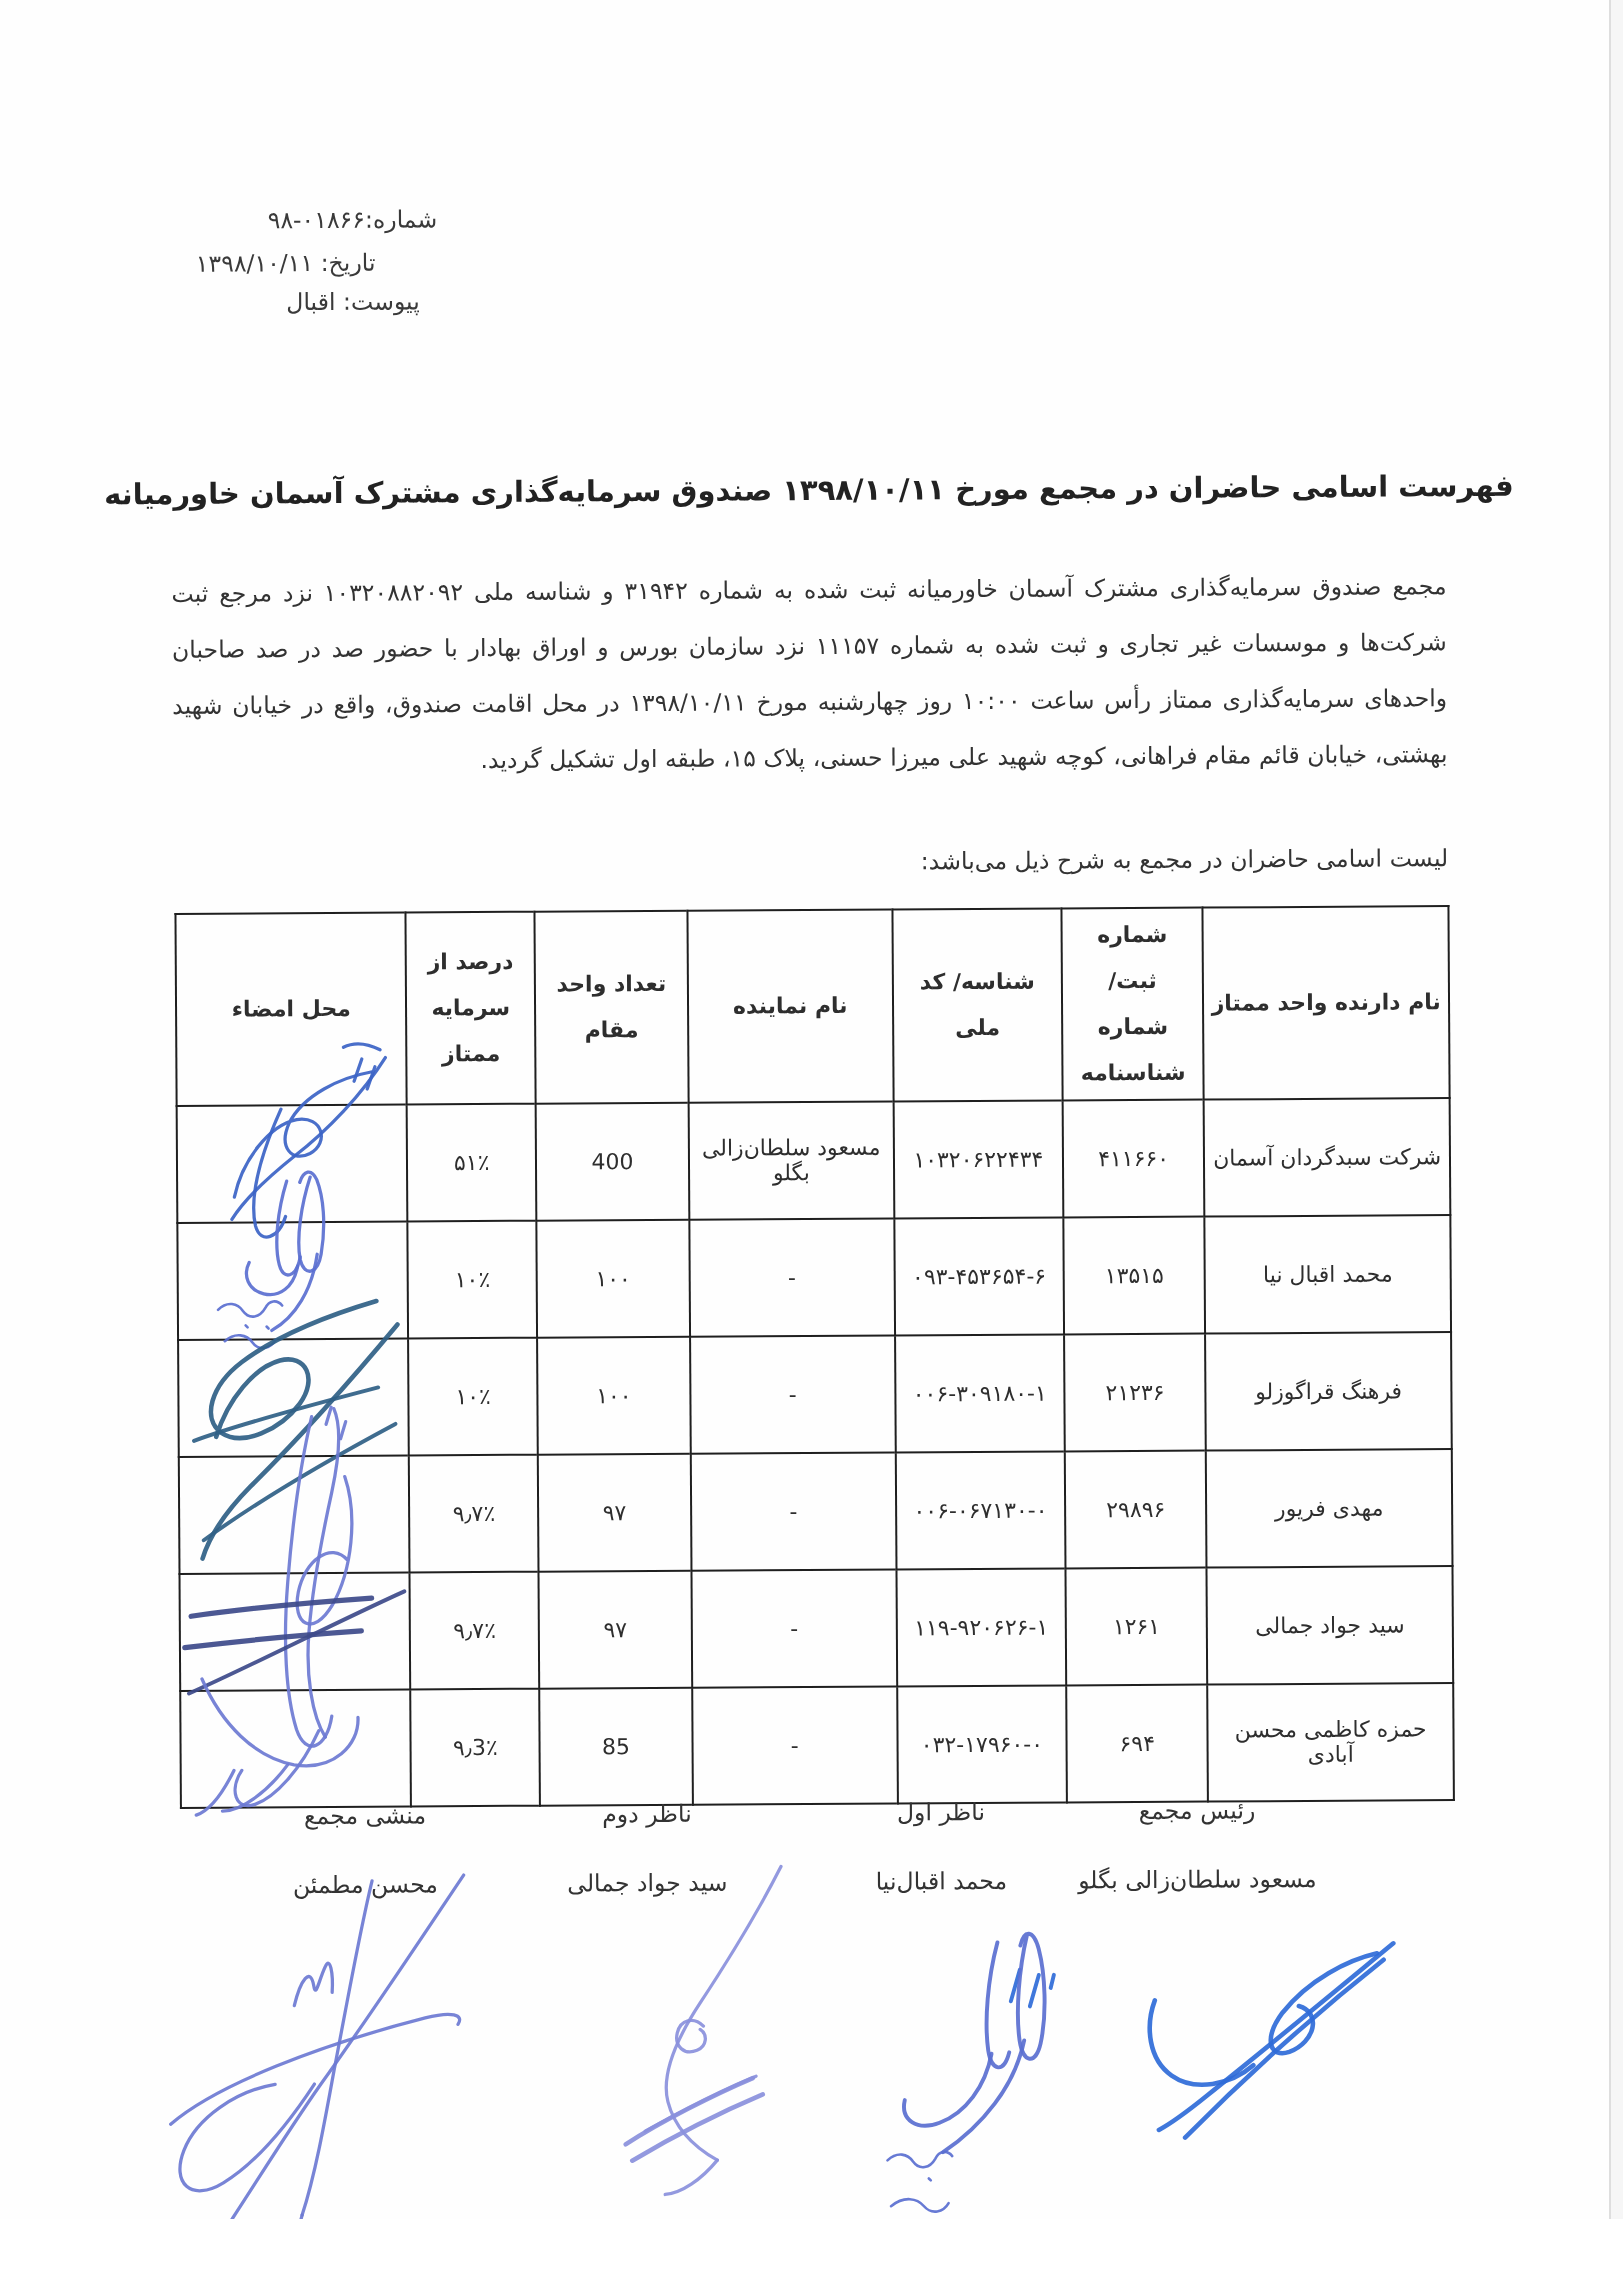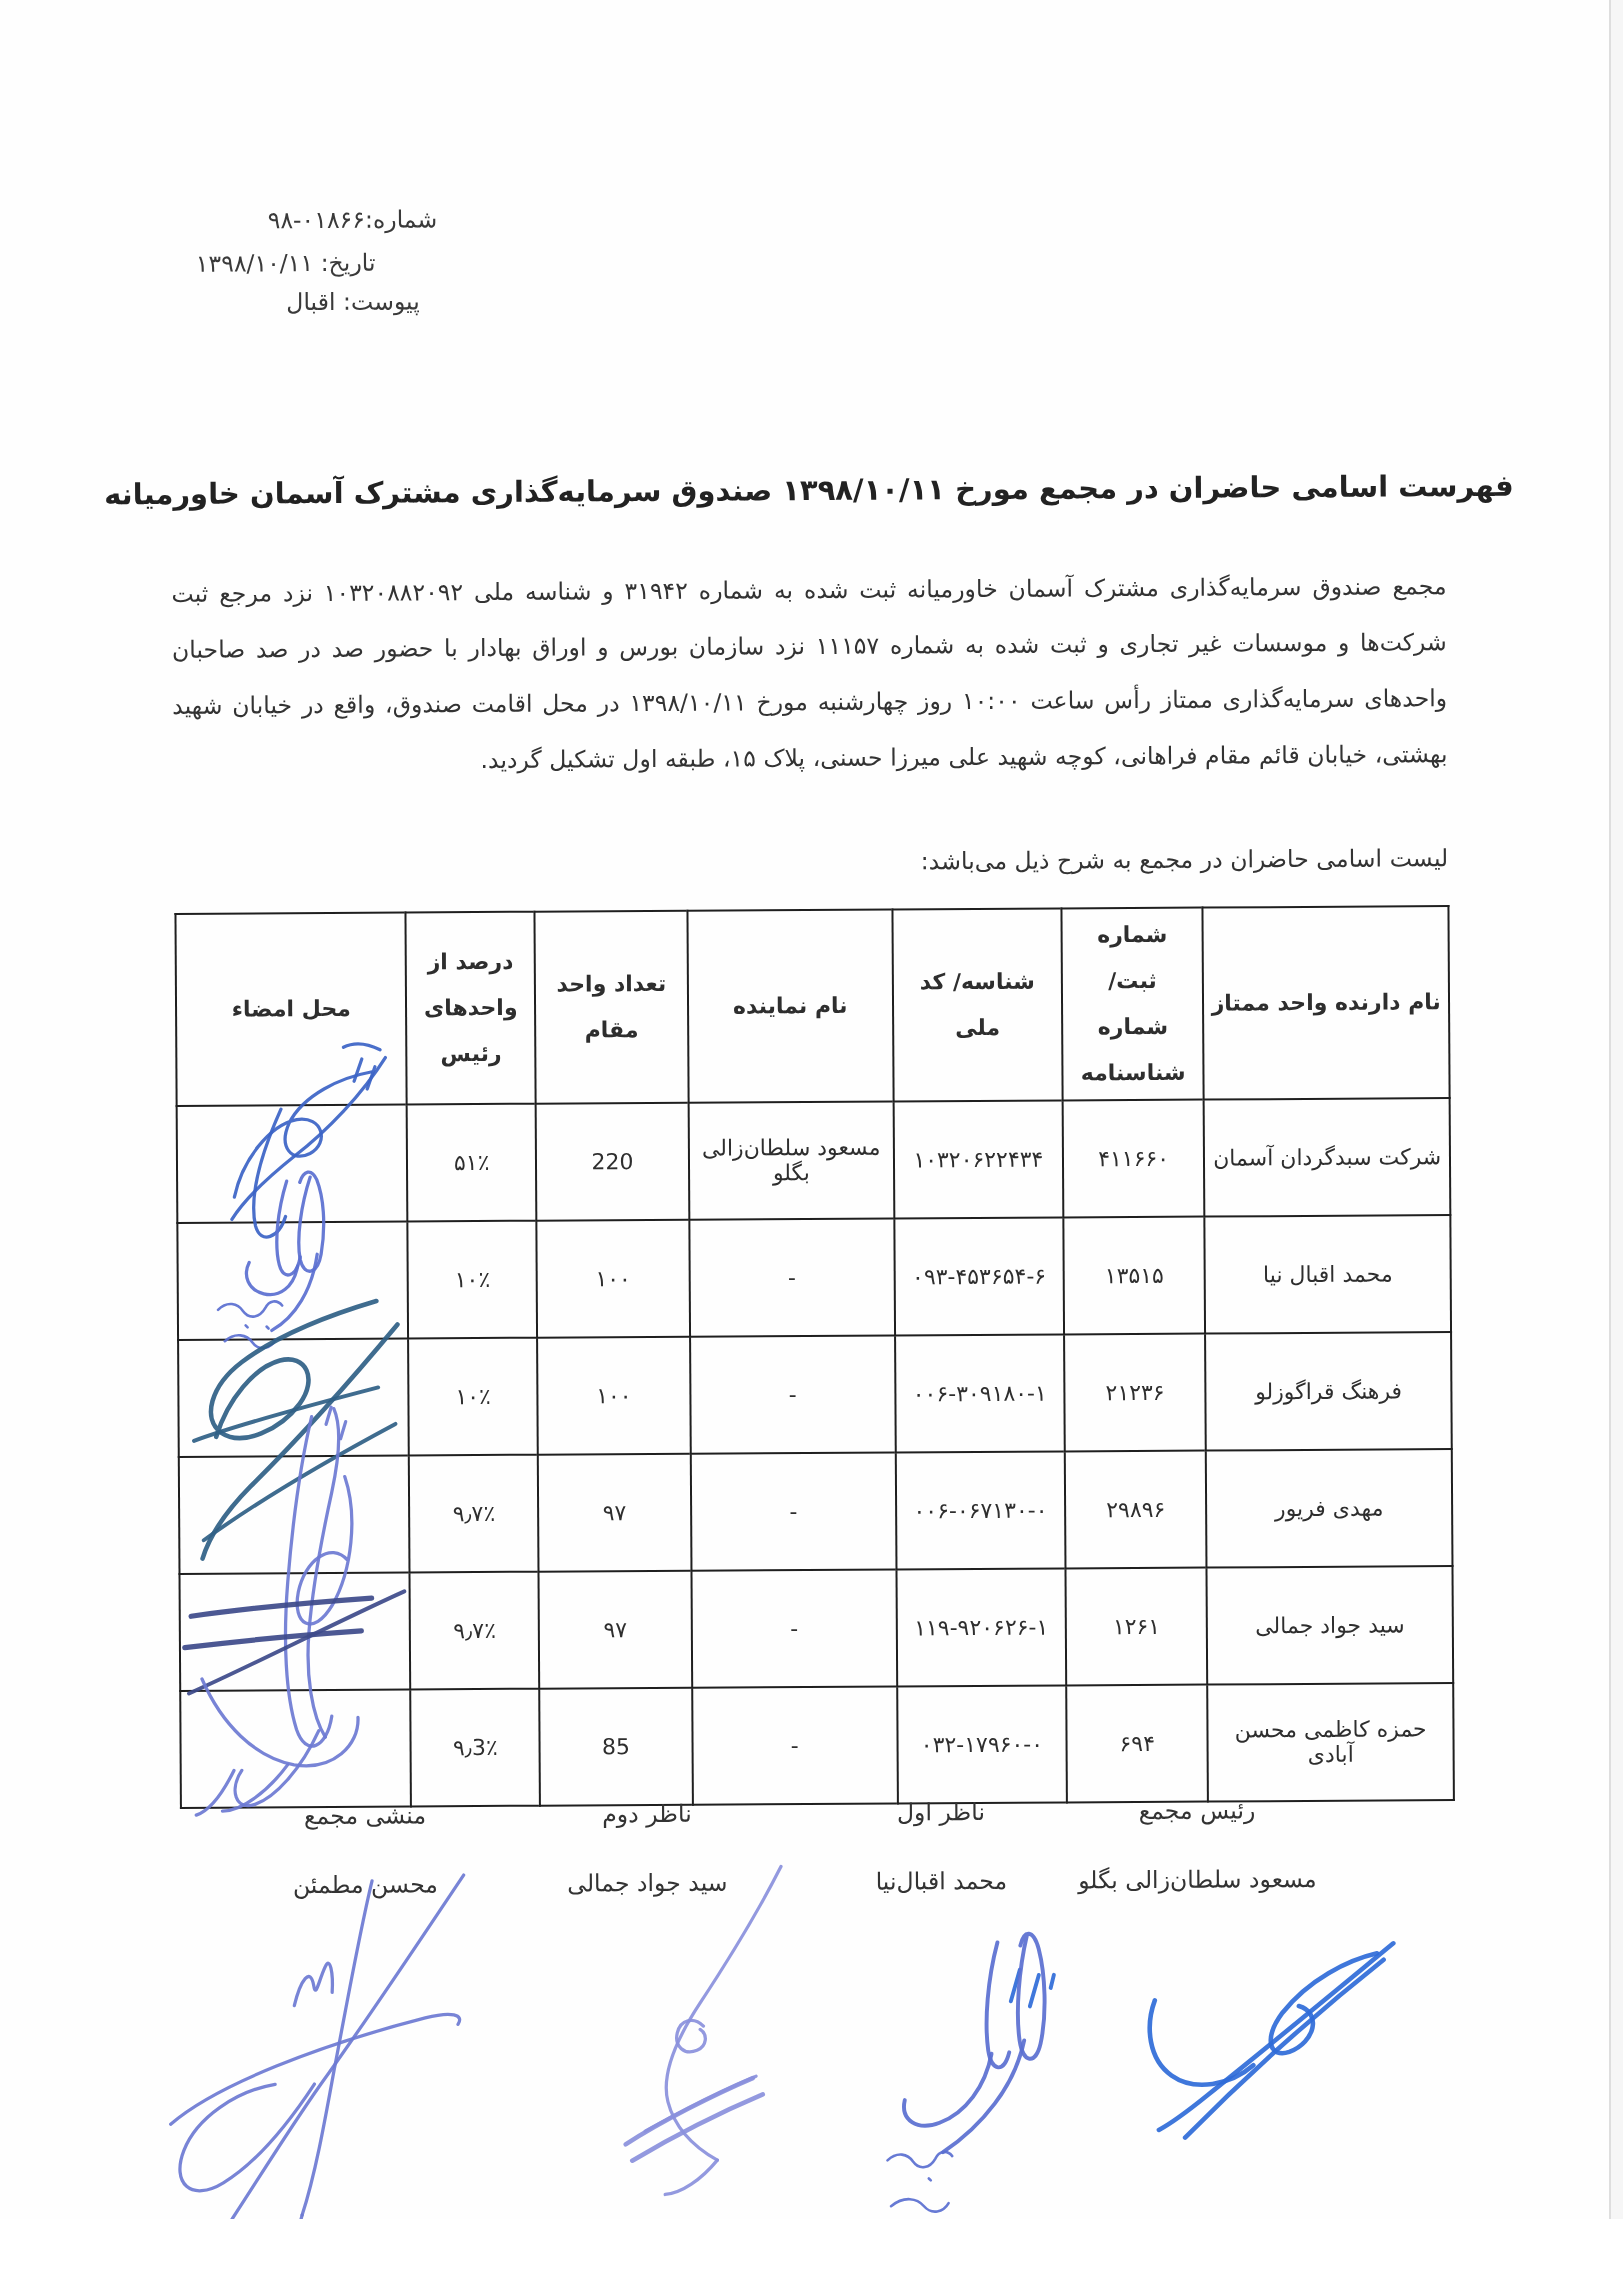--- a/index.html
+++ b/index.html
@@ -83,31 +83,31 @@
           <col style="width:10.1%">
         <col style="width:18.1%">
       </colgroup>
       <thead>
         <tr>
           <th>نام دارنده واحد ممتاز</th>
           <th>شماره ثبت/ شماره شناسنامه</th>
           <th>شناسه/ کد ملی</th>
           <th>نام نماینده</th>
           <th>تعداد واحد مقام</th>
-          <th>درصد از واحدهای رئیس</th>
+          <th>درصد از سرمایه ممتاز</th>
           <th>محل امضاء</th>
         </tr>
       </thead>
       <tbody>
         <tr>
           <td class="name-cell">شرکت سبدگردان آسمان</td>
           <td>۴۱۱۶۶۰</td>
           <td class="ltr-num">۱۰۳۲۰۶۲۲۴۳۴</td>
           <td>مسعود سلطان‌زالی بگلو</td>
-          <td>220</td>
+          <td>400</td>
           <td>۵۱٪</td>
           <td></td>
         </tr>
         <tr>
           <td class="name-cell">محمد اقبال نیا</td>
           <td>۱۳۵۱۵</td>
           <td class="ltr-num">۰۹۳-۴۵۳۶۵۴-۶</td>
           <td>-</td>
           <td>۱۰۰</td>
           <td>۱۰٪</td>

